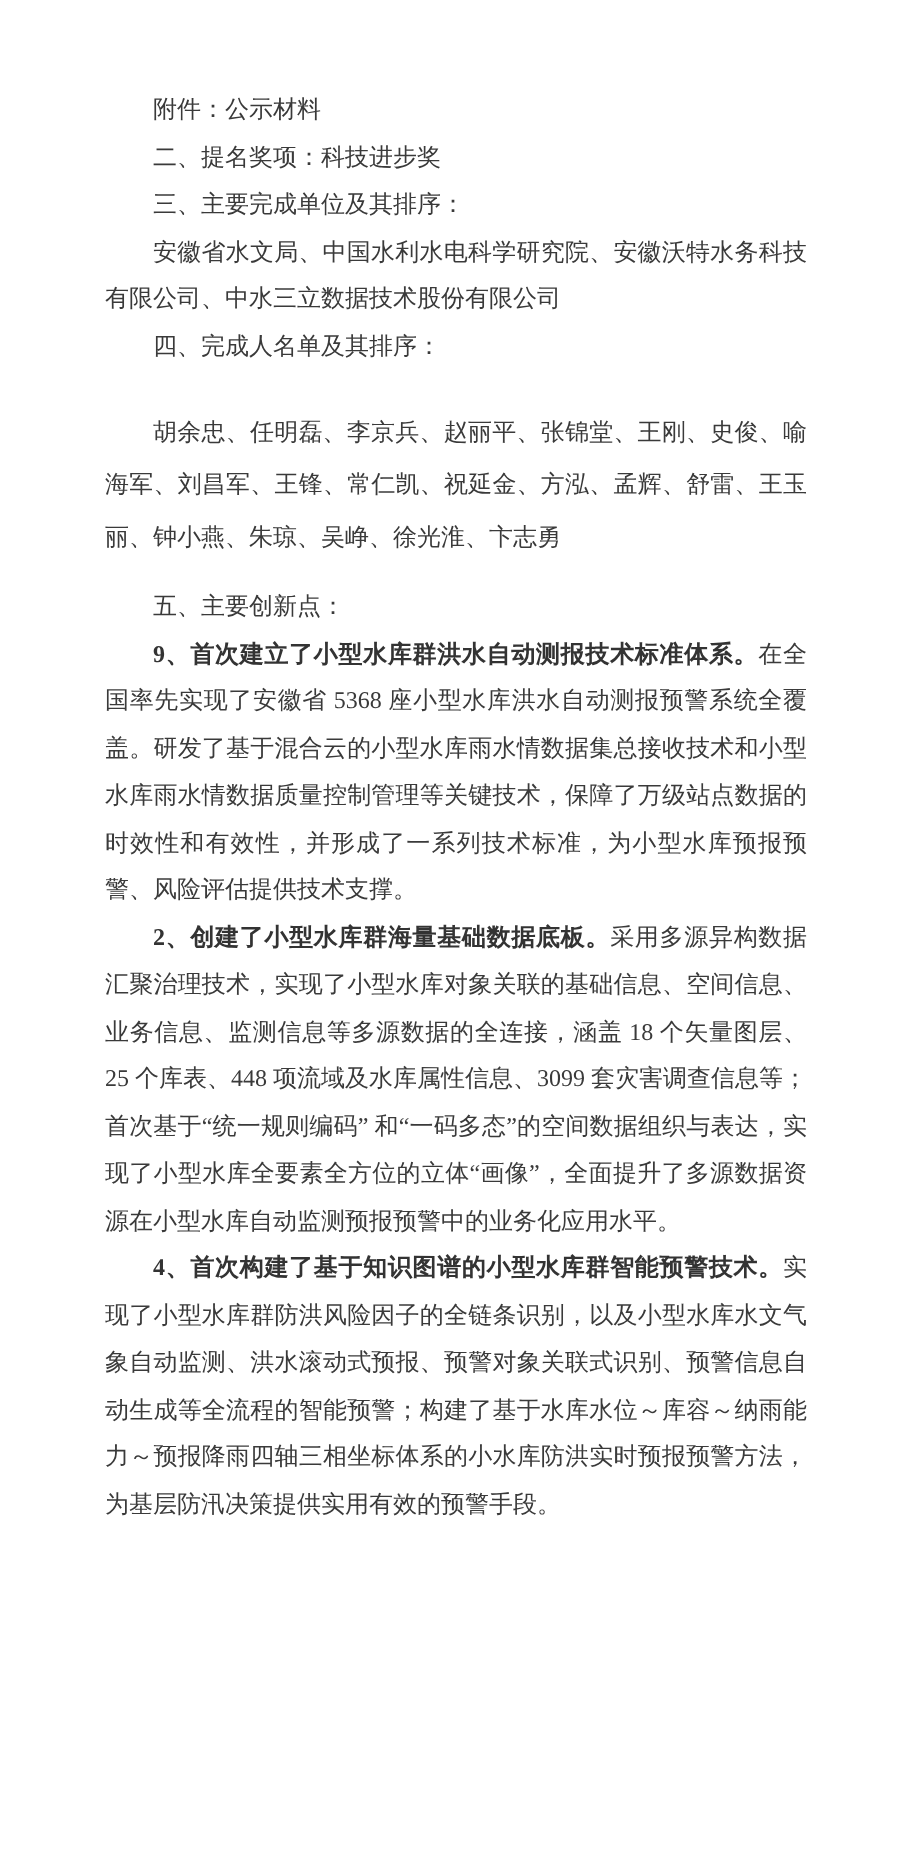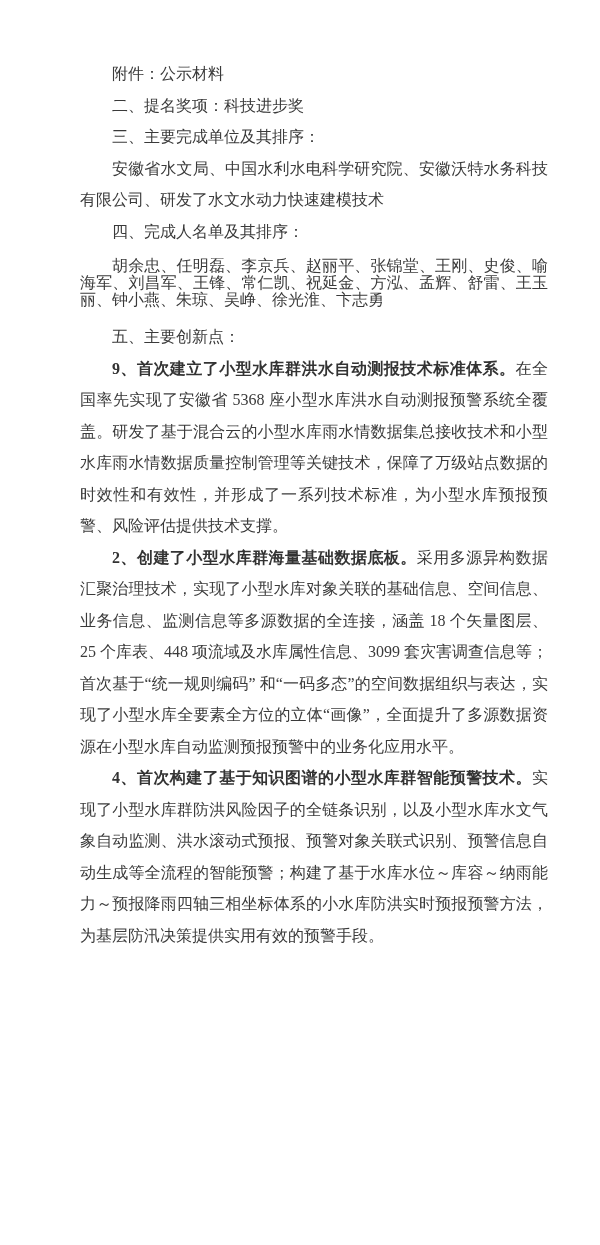--- a/index.html
+++ b/index.html
@@ -9,59 +9,59 @@
   }
   body {
     width: 600px;
     height: 1245px;
     position: relative;
     font-family: "Liberation Serif", "DejaVu Serif", serif;
     color: #3a3a3a;
   }
   .doc {
     position: absolute;
-    left: 80px;
+    left: 70px;
     top: 58px;
     width: 468px;
     font-size: 16px;
     line-height: 31.5px;
     text-align: justify;
   }
   .doc p {
     margin: 0;
     padding: 0;
     text-indent: 32px;
   }
   p.title-para {
     padding-left: 19px;
     text-indent: 15px;
   }
   p.members-para {
-    line-height: 17px;
-    margin-top: 10px;
+    line-height: 35px;
+    margin-top: 24px;
     margin-bottom: 13px;
   }
   strong {
     font-weight: bold;
     color: #333333;
   }
 </style>
 </head>
 <body>
 
 <div class="doc">
 
   <p><span>附件：公示材料</span></p>
 
 
   <p><span>二、提名奖项：</span><span>科技进步奖</span></p>
 
   <p><span>三、主要完成单位及其排序：</span></p>
 
-  <p><span>安徽省水文局、中国水利水电科学研究院、安徽沃特水务科技有限公司、研发了水文水动力快速建模技术</span></p>
+  <p><span>安徽省水文局、中国水利水电科学研究院、安徽沃特水务科技有限公司、中水三立数据技术股份有限公司</span></p>
 
   <p><span>四、完成人名单及其排序：</span></p>
 
   <p class="members-para"><span>胡余忠、任明磊、李京兵、赵丽平、张锦堂、王刚、史俊、喻海军、刘昌军、王锋、常仁凯、祝延金、方泓、孟辉、舒雷、王玉丽、钟小燕、朱琼、吴峥、徐光淮、卞志勇</span></p>
 
   <p><span>五、主要创新点：</span></p>
 
   <p><strong>9、首次建立了小型水库群洪水自动测报技术标准体系。</strong><span>在全国率先实现了安徽省 5368 座小型水库洪水自动测报预警系统全覆盖。研发了基于混合云的小型水库雨水情数据集总接收技术和小型水库雨水情数据质量控制管理等关键技术，保障了万级站点数据的时效性和有效性，并形成了一系列技术标准，为小型水库预报预警、风险评估提供技术支撑。</span></p>
 
   <p><strong>2、创建了小型水库群海量基础数据底板。</strong><span>采用多源异构数据汇聚治理技术，实现了小型水库对象关联的基础信息、空间信息、业务信息、监测信息等多源数据的全连接，涵盖 18 个矢量图层、25 个库表、448 项流域及水库属性信息、3099 套灾害调查信息等；首次基于“统一规则编码” 和“一码多态”的空间数据组织与表达，实现了小型水库全要素全方位的立体“画像”，全面提升了多源数据资源在小型水库自动监测预报预警中的业务化应用水平。</span></p>

